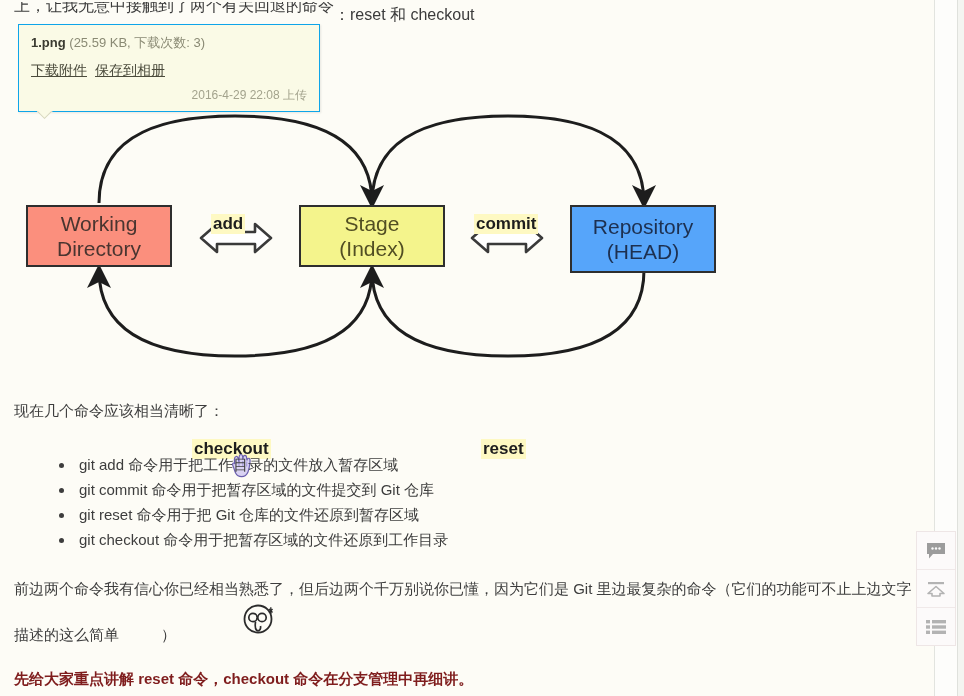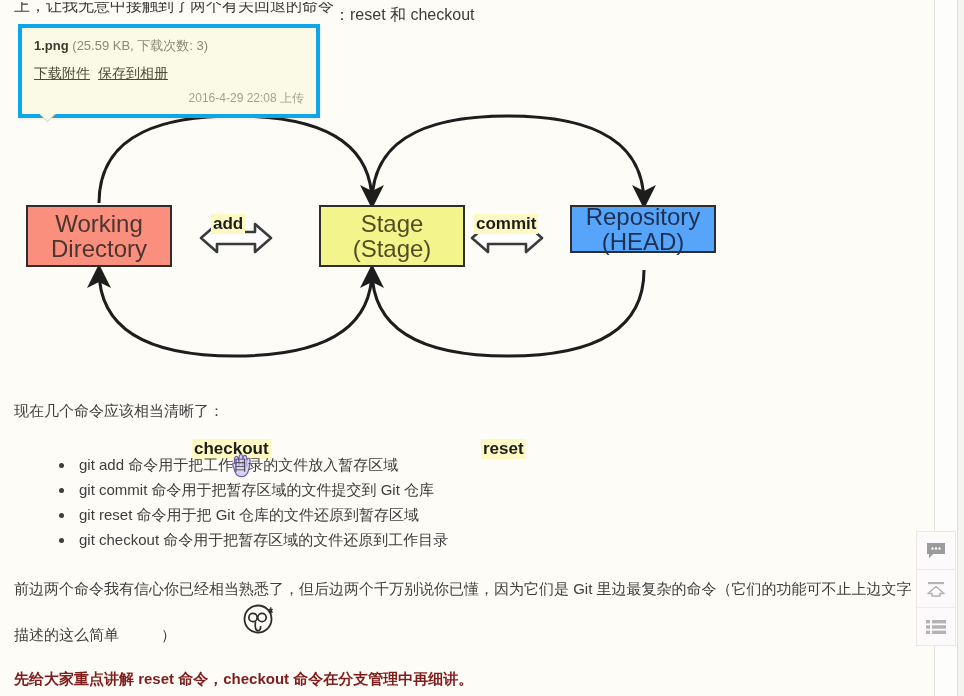--- a/index.html
+++ b/index.html
@@ -53,21 +53,21 @@
     position: relative;
     top: -9px;
   }
 
   
   .tooltip {
     position: absolute;
     left: 18px; top: 24px;
     width: 302px;
     background: #fafae6;
-    border: 4px solid #0ea5e9;
+    border: 1px solid #0ea5e9;
     box-shadow: 1px 1px 2px rgba(0,0,0,0.09);
     padding: 8px 12px 6px 12px;
     box-sizing: border-box;
     z-index: 20;
   }
   .tooltip .tail {
     position: absolute;
     left: 18px; bottom: -9px;
     width: 16px; height: 9px;
     overflow: hidden;
@@ -107,38 +107,37 @@
   }
   .diagram svg { display: block; }
   .box {
     position: absolute;
     box-sizing: border-box;
     border: 2px solid #2e2e2e;
     display: flex;
     flex-direction: column;
     align-items: center;
     justify-content: center;
-    font-size: 24px;
+    font-size: 21px;
     line-height: 25px;
     text-align: center;
   }
   .box span { display: block; }
   #box-working {
     left: 26px; top: 105px; width: 146px; height: 62px;
     background: #fb8f7d;
     color: #4a3530;
   }
   #box-stage {
     left: 299px; top: 105px; width: 146px; height: 62px;
     background: #f4f48c;
     color: #514e23;
-    margin-left: 20px;
   }
   #box-repo {
-    left: 570px; top: 105px; width: 146px; height: 48px;
+    left: 570px; top: 105px; width: 146px; height: 68px;
     background: #56a5fa;
     color: #1d3050;
   }
   .arrow-label {
     position: absolute;
     font-size: 17px;
     font-weight: bold;
     color: #1d1d1d;
     background: #fef9c3;
     padding: 0 2px;
@@ -264,21 +263,21 @@
         <path d="M 0,16 L 16,2 L 16,10 L 54,10 L 54,2 L 70,16 L 54,30 L 54,22 L 16,22 L 16,30 Z" fill="#ffffff" stroke="#3a3a3a" stroke-width="2.6" stroke-linejoin="round"></path>
       </g>
     </svg>
 
     <div class="box" id="box-working">
       <span>Working</span>
       <span>Directory</span>
     </div>
     <div class="box" id="box-stage">
       <span>Stage</span>
-      <span>(Stage)</span>
+      <span>(Index)</span>
     </div>
     <div class="box" id="box-repo">
       <span>Repository</span>
       <span>(HEAD)</span>
     </div>
 
     <div class="arrow-label" id="lbl-add">add</div>
     <div class="arrow-label" id="lbl-commit">commit</div>
     <div class="arrow-label" id="lbl-checkout">checkout</div>
     <div class="arrow-label" id="lbl-reset">reset</div>

